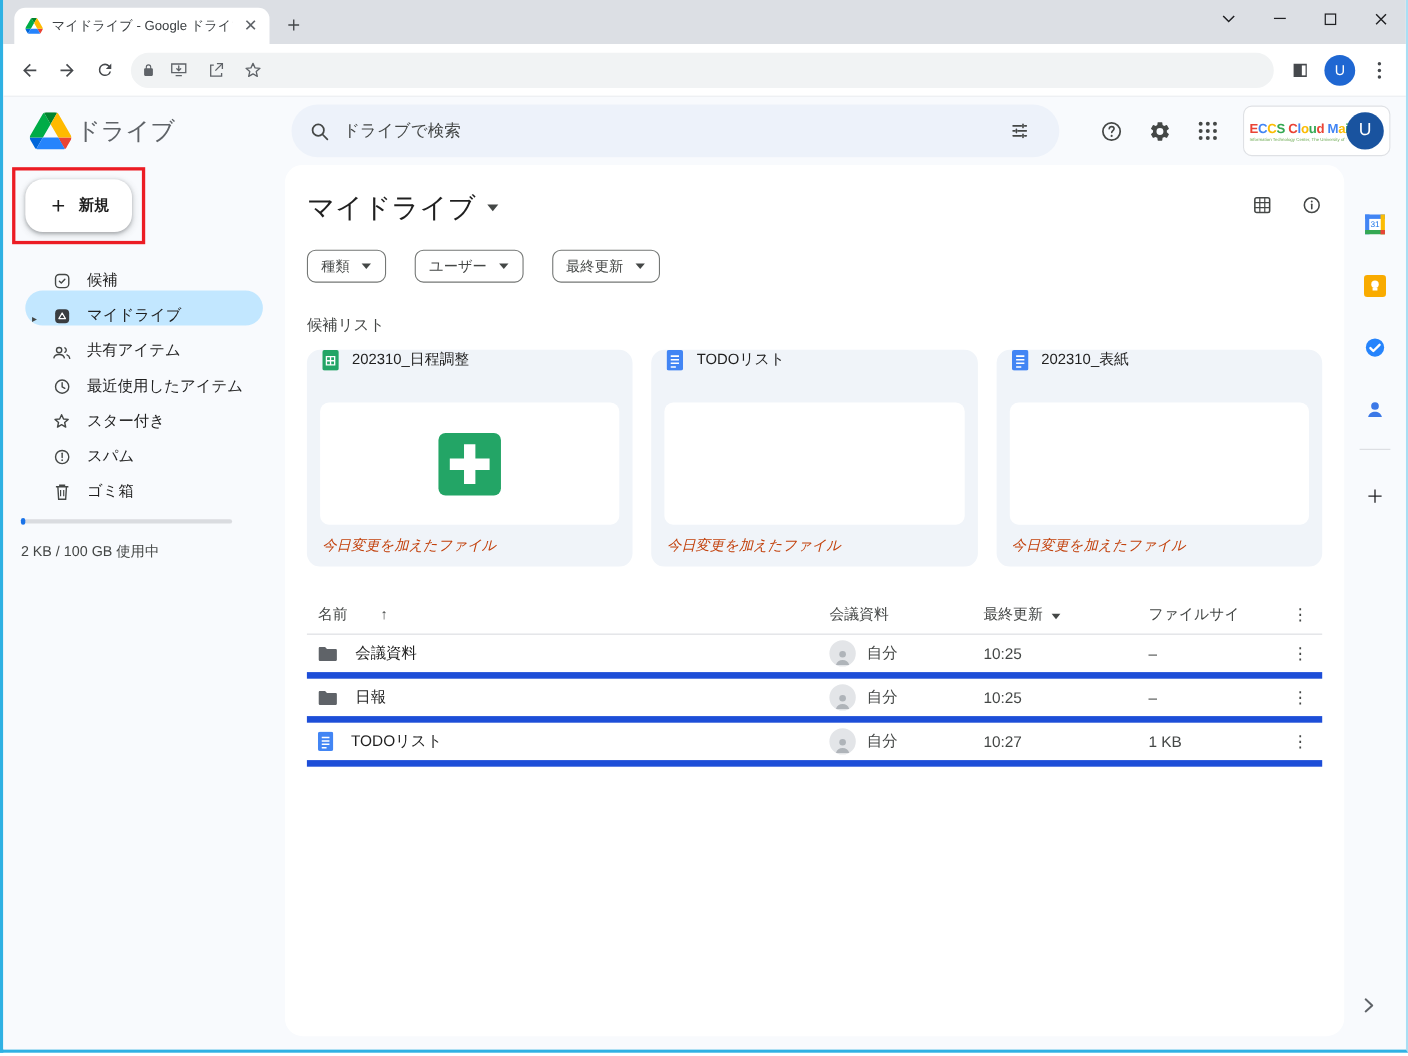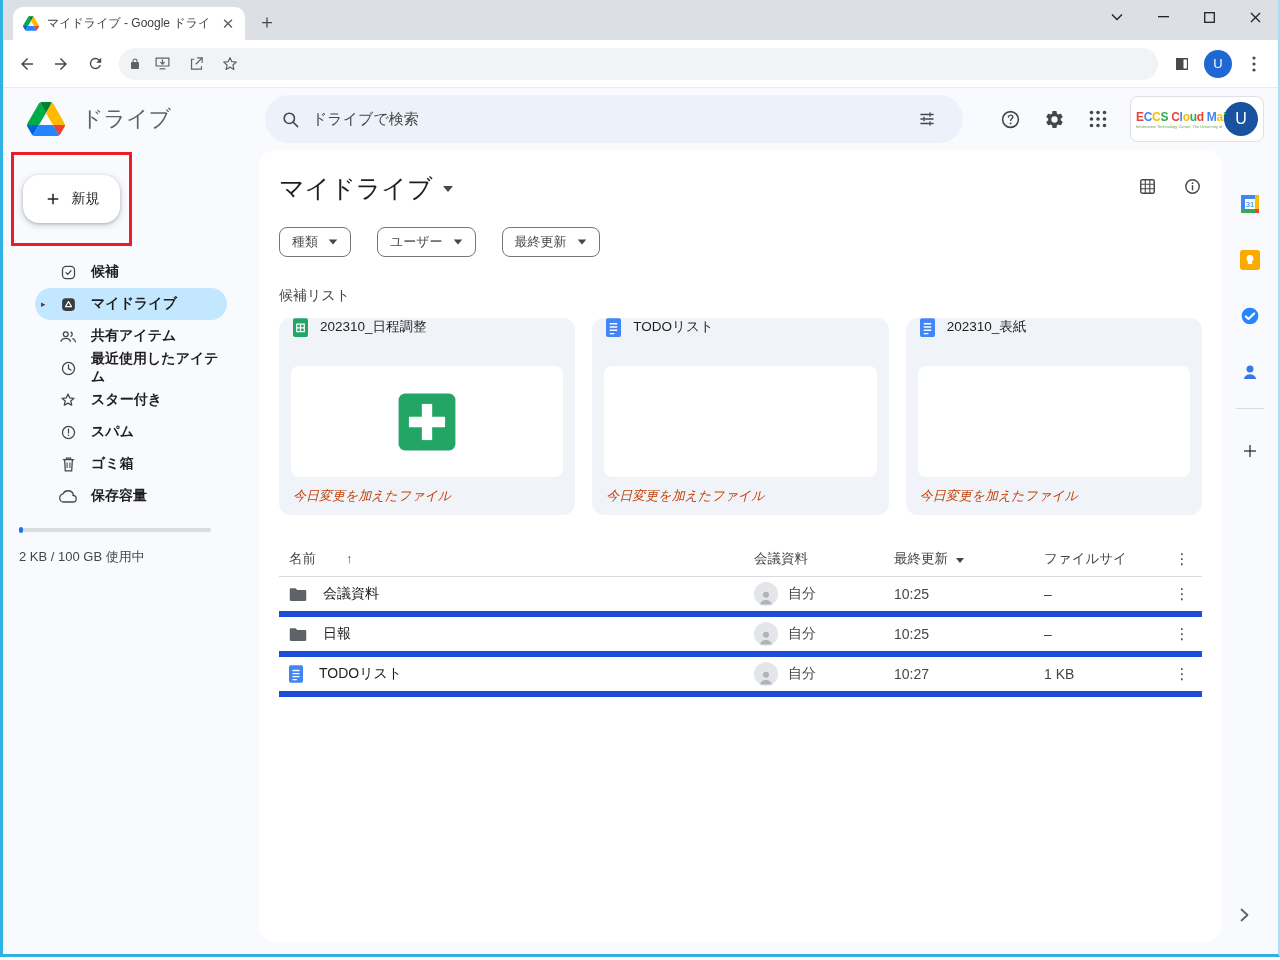--- a/index.html
+++ b/index.html
@@ -27,26 +27,26 @@
 
   
   .app { flex:1; display:flex; min-height:0; background:#F8FAFD; }
   .sidebar { width:256px; flex:none; display:flex; flex-direction:column; }
   .right-region { flex:1; display:flex; flex-direction:column; min-width:0; }
   .content-row { flex:1; display:flex; min-height:0; padding-bottom:12px; }
   .panel { flex:1; background:#fff; border-radius:16px; padding:0 20px; overflow:hidden; }
   .rightbar { width:56px; flex:none; display:flex; flex-direction:column; align-items:center; padding-top:26px; position:relative; }
 
   
-  .logo-row { height:62px; display:flex; align-items:center; padding-left:24px; gap:16px; flex:none; }
+  .logo-row { height:62px; display:flex; align-items:center; padding-left:24px; gap:4px; flex:none; }
   .logo-text { font-size:22px; color:#5F6368; }
-  .annotation-box { margin:2px 0 0 8px; width:121px; border:3px solid #EC1C24; padding:20px 9px; }
+  .annotation-box { margin:2px 0 0 8px; width:121px; border:3px solid #EC1C24; padding:8px 9px;font-weight:bold; }
   .new-btn { background:#fff; height:48px; border-radius:16px; box-shadow:0 1px 3px rgba(60,64,67,.3), 0 2px 6px 1px rgba(60,64,67,.15); display:flex; align-items:center; justify-content:center; gap:10px; font-size:14px; color:#1F1F1F; }
   .nav { margin-top:10px; }
-  .nav-item { height:32px; margin:0 32px; border-radius:16px; display:flex; align-items:center; padding-left:24px; gap:14px; font-size:14px; color:#1F1F1F; position:relative;font-weight:bold; }
+  .nav-item { height:32px; margin:0 20px; border-radius:16px; display:flex; align-items:flex-end; padding-left:24px; gap:14px; font-size:14px; color:#1F1F1F; position:relative; }
   .nav-item .ic { width:18px; display:flex; justify-content:center; color:#444746; flex:none; }
   .nav-item.selected { background:#C2E7FF; }
   .expand-arrow { position:absolute; left:6px; font-size:9px; color:#444746; }
   .storage { margin:16px 16px 0; }
   .storage-bar { height:4px; border-radius:2px; background:#DADCE0; position:relative; width:192px; }
   .storage-bar .used { position:absolute; left:0; top:-1px; width:4px; height:6px; background:#1A73E8; border-radius:2px; }
   .storage-text { margin-top:16px; font-size:13px; color:#444746; }
 
   
   .drive-topbar { height:62px; display:flex; align-items:center; padding:0 14px 0 6px; flex:none; }
@@ -281,28 +281,20 @@
         <div class="nav-item">
           <span class="ic">
             <svg width="15" height="17" viewBox="0 0 20 24" fill="none" stroke="#444746" stroke-width="1.8">
                 <path d="M2 5h16M7 5V3h6v2"></path>
                 <path d="M4.5 5l1 16h9l1-16"></path>
                 <path d="M8 9v8M12 9v8" stroke-width="1.5"></path>
               </svg>
           </span>
           <span>ゴミ箱</span>
         </div>
-        <div class="nav-item">
-          <span class="ic">
-            <svg width="19" height="14" viewBox="0 0 24 17" fill="none" stroke="#444746" stroke-width="1.7">
-                <path d="M19.35 7.54A7.49 7.49 0 0 0 12 1.5c-2.89 0-5.4 1.64-6.65 4.04A5.99 5.99 0 0 0 1 11.5c0 2.76 2.24 5 5 5h12.5c2.49 0 4.5-2.01 4.5-4.5 0-2.38-1.85-4.31-4.65-4.46z" stroke-linejoin="round"></path>
-              </svg>
-          </span>
-          <span>保存容量</span>
-        </div>
       </nav>
 
       <div class="storage">
         <div class="storage-bar">
             <span class="used"></span>
           </div>
         <div class="storage-text">2 KB / 100 GB 使用中</div>
       </div>
     </aside>
 

